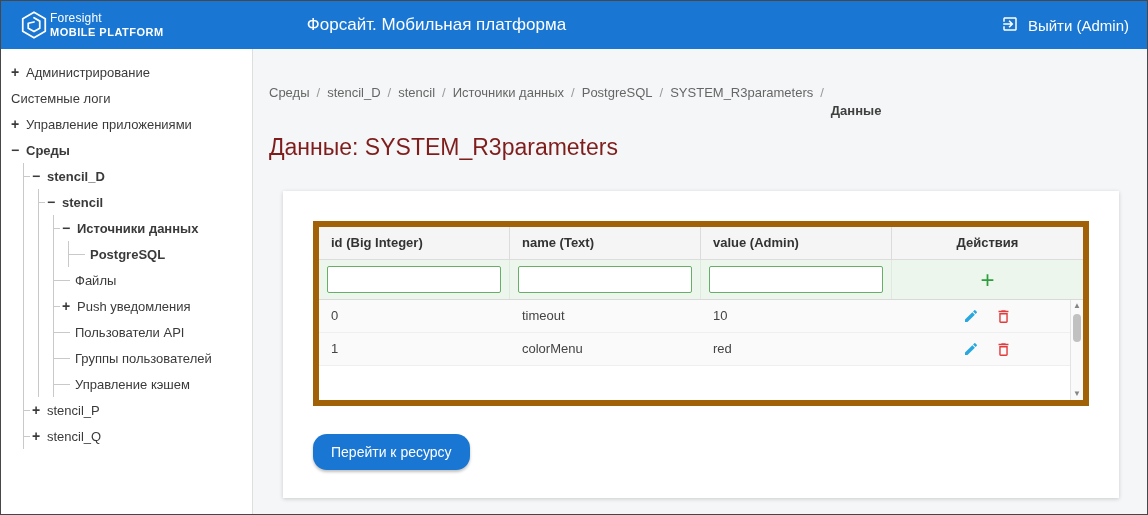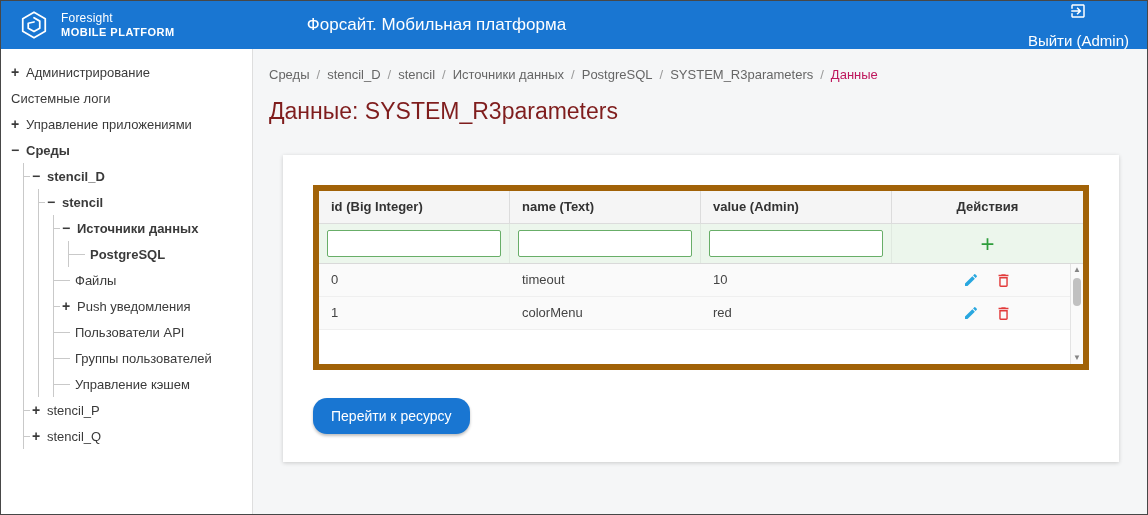--- a/index.html
+++ b/index.html
@@ -17,33 +17,33 @@
   }
 
   
   .topbar {
     height: 48px; flex: none;
     background: #1976d2;
     display: flex; align-items: center;
     padding: 0 18px; position: relative;
     color: #fff;
   }
-  .logo { display: flex; align-items: center; gap: 12px; cursor: pointer; }
+  .logo { display: flex; align-items: center; gap: 1px; cursor: pointer; }
   .logo svg { display: block; }
   .logo-text { line-height: 1.15; }
   .logo-line1 { font-size: 12px; font-weight: 400; letter-spacing: .2px; }
   .logo-line2 { font-size: 11px; font-weight: 700; letter-spacing: .5px; }
   .app-title {
     position: absolute; left: 38%; top: 50%;
     transform: translate(-50%, -50%);
     font-size: 17px; white-space: nowrap;
   }
   .logout {
     margin-left: auto; display: flex; align-items: center; gap: 9px;
-    font-size: 15px; cursor: pointer; flex-direction: column;
+    font-size: 15px; cursor: pointer;
   }
 
   
   .body-row { flex: 1; display: flex; min-height: 0; }
   .sidebar {
     width: 252px; flex: none; background: #fff;
     border-right: 1px solid #dedede; overflow: hidden;
   }
   .main {
     flex: 1; background: #f5f6f7;
@@ -65,21 +65,21 @@
   .t-leaf-root { padding-left: 2px; }
   .b .tlabel, .b .toggle { font-weight: 700; }
 
   
   .breadcrumb {
     display: flex; align-items: center; gap: 7px;
     font-size: 13px; color: #666; flex-wrap: wrap;
   }
   .crumb { cursor: pointer; }
   .crumb-sep { color: #9a9a9a; }
-  .crumb-current { font-weight: 400; color: #be185d; cursor: default; }
+  .crumb-current { font-weight: 700; color: #404040; cursor: default; margin-top: 36px; }
   .page-title {
     margin: 16px 0 0 0; font-size: 23px; font-weight: 400; color: #7f1d1d;
   }
 
   
   .card {
     margin: 30px 8px 0 14px;
     background: #fff;
     box-shadow: 0 1px 4px rgba(0,0,0,.18);
     padding: 30px 30px 28px 30px;

